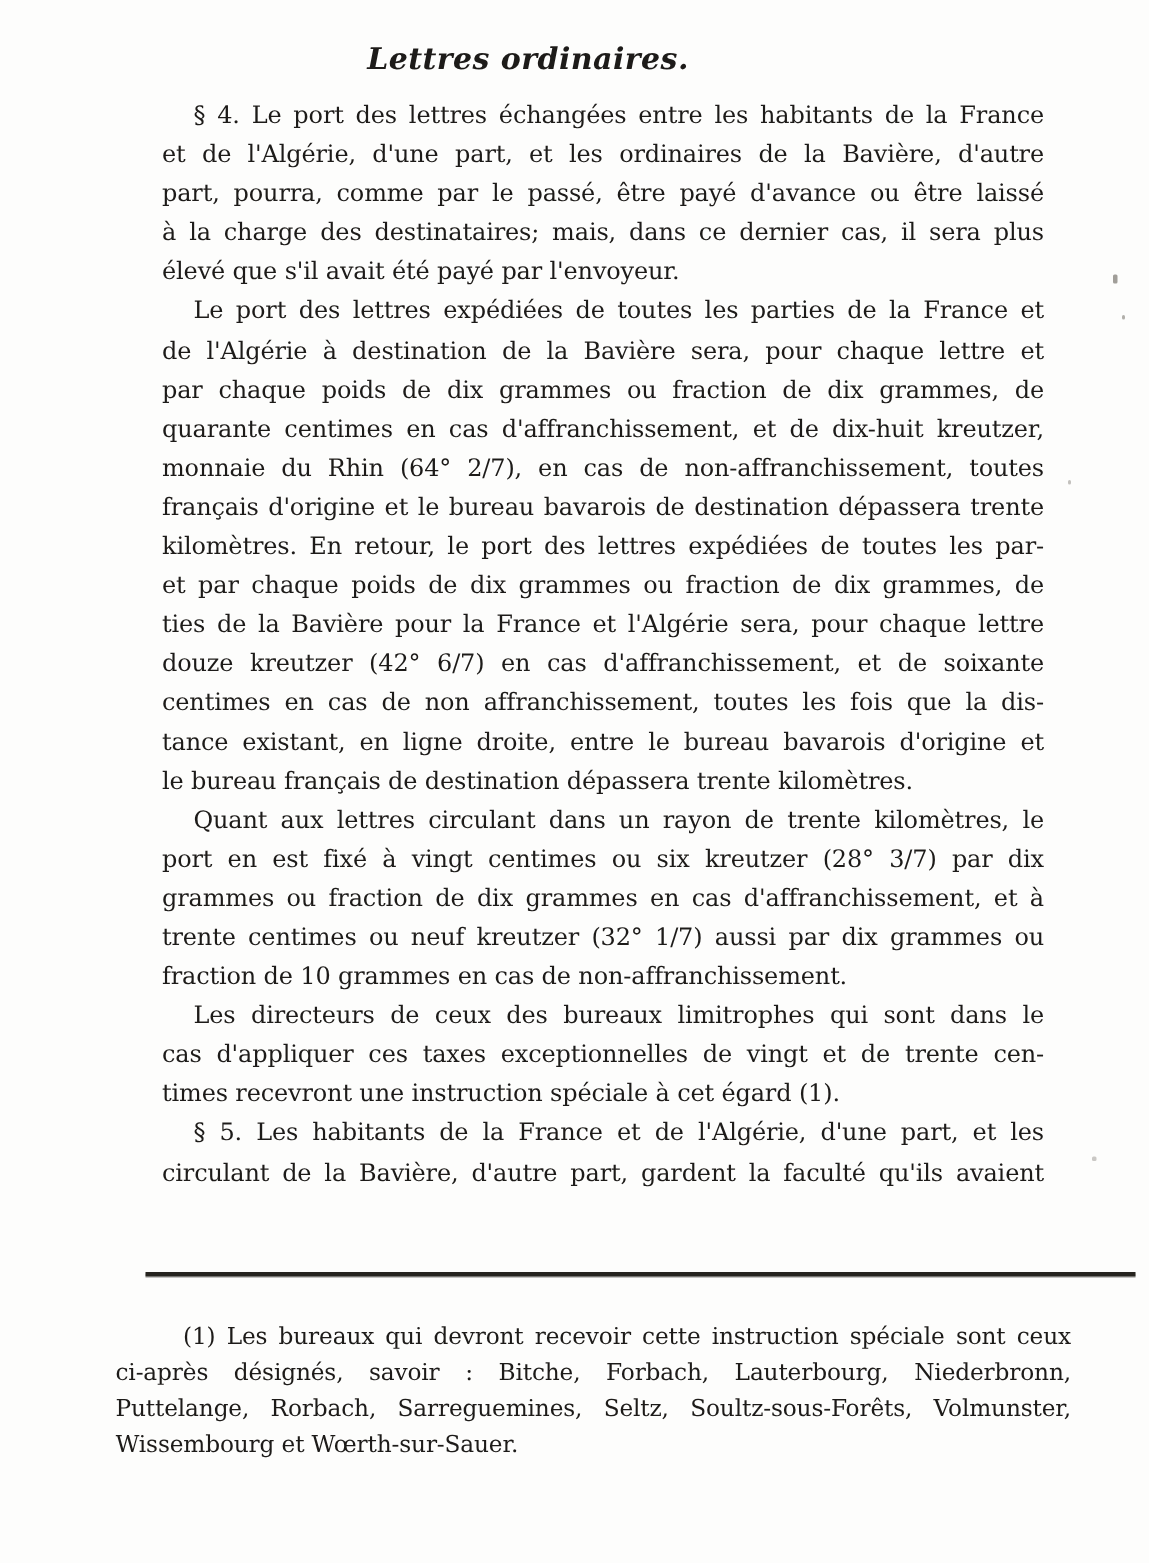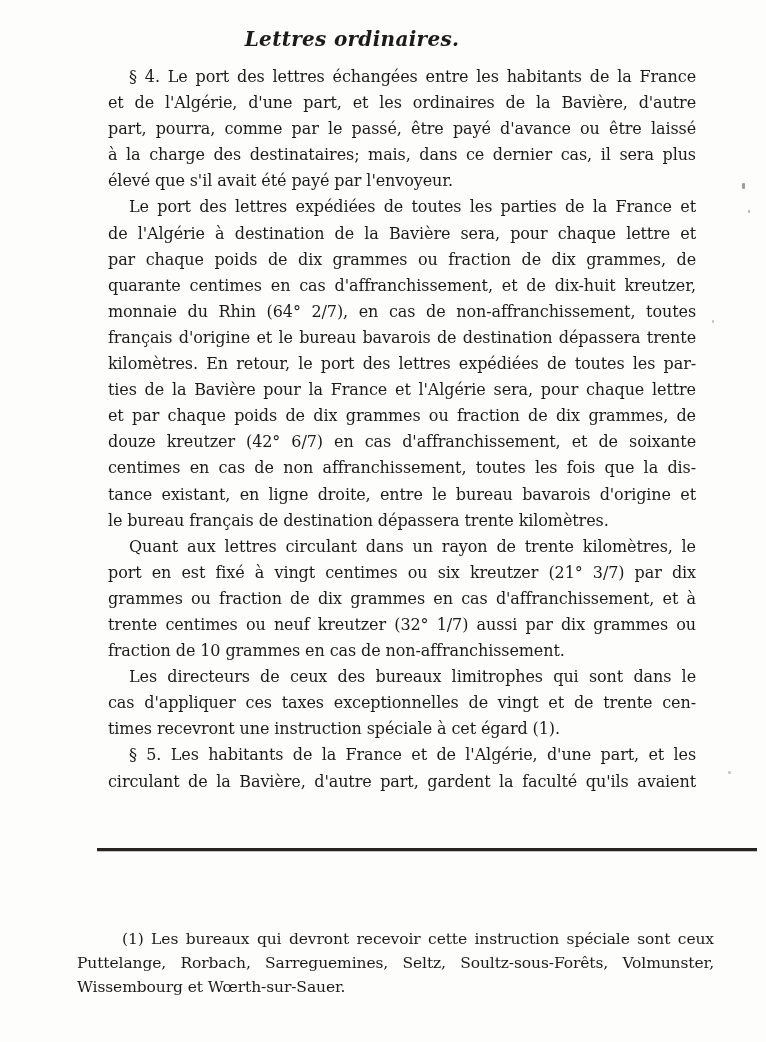--- a/index.html
+++ b/index.html
@@ -68,21 +68,20 @@
     width: 637px;
     font-size: 15.5px;
     line-height: 24px;
     letter-spacing: -0.1px;
   }
   .footnote .line {
     height: 24px;
   }
   .footnote .line.indent {
     padding-left: 45px;
-    margin-top: 48px;
   }
   .speck {
     position: absolute;
     background: #555047;
     border-radius: 1px;
   }
   .speck1 { left: 742px; top: 183px; width: 3px; height: 6px; opacity: .55; }
   .speck2 { left: 748px; top: 210px; width: 2px; height: 3px; opacity: .45; }
   .speck3 { left: 712px; top: 320px; width: 2px; height: 3px; opacity: .35; }
   .speck4 { left: 728px; top: 771px; width: 3px; height: 3px; opacity: .3; }
@@ -103,31 +102,31 @@
   </div>
 
   <div>
     <div class="line just indent">Le port des lettres expédiées de toutes les parties de la France et</div>
     <div class="line just">de l'Algérie à destination de la Bavière sera, pour chaque lettre et</div>
     <div class="line just">par chaque poids de dix grammes ou fraction de dix grammes, de</div>
     <div class="line just">quarante centimes en cas d'affranchissement, et de dix-huit kreutzer,</div>
     <div class="line just">monnaie du Rhin (64° 2/7), en cas de non-affranchissement, toutes</div>
     <div class="line just">français d'origine et le bureau bavarois de destination dépassera trente</div>
     <div class="line just">kilomètres. En retour, le port des lettres expédiées de toutes les par-</div>
+    <div class="line just">et par chaque poids de dix grammes ou fraction de dix grammes, de</div>
     <div class="line just">ties de la Bavière pour la France et l'Algérie sera, pour chaque lettre</div>
-    <div class="line just">et par chaque poids de dix grammes ou fraction de dix grammes, de</div>
     <div class="line just">douze kreutzer (42° 6/7) en cas d'affranchissement, et de soixante</div>
     <div class="line just">centimes en cas de non affranchissement, toutes les fois que la dis-</div>
     <div class="line just">tance existant, en ligne droite, entre le bureau bavarois d'origine et</div>
     <div class="line just last">le bureau français de destination dépassera trente kilomètres.</div>
   </div>
 
   <div>
     <div class="line just indent">Quant aux lettres circulant dans un rayon de trente kilomètres, le</div>
-    <div class="line just">port en est fixé à vingt centimes ou six kreutzer (21° 3/7) par dix</div>
+    <div class="line just">port en est fixé à vingt centimes ou six kreutzer (28° 3/7) par dix</div>
     <div class="line just">grammes ou fraction de dix grammes en cas d'affranchissement, et à</div>
     <div class="line just">trente centimes ou neuf kreutzer (32° 1/7) aussi par dix grammes ou</div>
     <div class="line just last">fraction de 10 grammes en cas de non-affranchissement.</div>
   </div>
 
   <div>
     <div class="line just indent">Les directeurs de ceux des bureaux limitrophes qui sont dans le</div>
     <div class="line just">cas d'appliquer ces taxes exceptionnelles de vingt et de trente cen-</div>
     <div class="line just last">times recevront une instruction spéciale à cet égard (1).</div>
   </div>
@@ -136,20 +135,21 @@
     <div class="line just indent">§ 5. Les habitants de la France et de l'Algérie, d'une part, et les</div>
     <div class="line just">circulant de la Bavière, d'autre part, gardent la faculté qu'ils avaient</div>
   </div>
 
 </div>
 
 <div class="footnote-rule"></div>
 
 <div class="footnote">
   <div class="line just indent">(1) Les bureaux qui devront recevoir cette instruction spéciale sont ceux</div>
+  <div class="line just">ci-après désignés, savoir : Bitche, Forbach, Lauterbourg, Niederbronn,</div>
   <div class="line just">Puttelange, Rorbach, Sarreguemines, Seltz, Soultz-sous-Forêts, Volmunster,</div>
   <div class="line just last">Wissembourg et Wœrth-sur-Sauer.</div>
 </div>
 
 <div class="speck speck1"></div>
 <div class="speck speck2"></div>
 <div class="speck speck3"></div>
 <div class="speck speck4"></div>
 
 </body></html>

